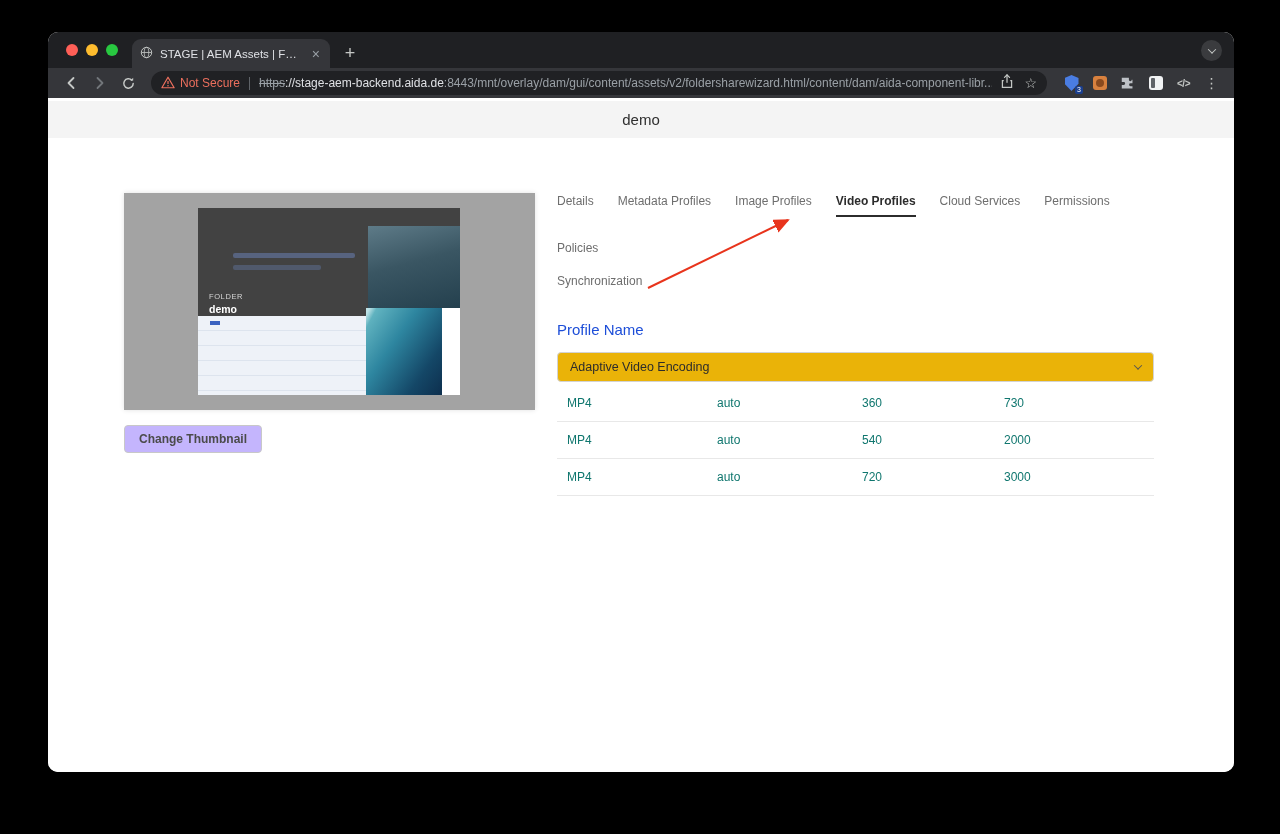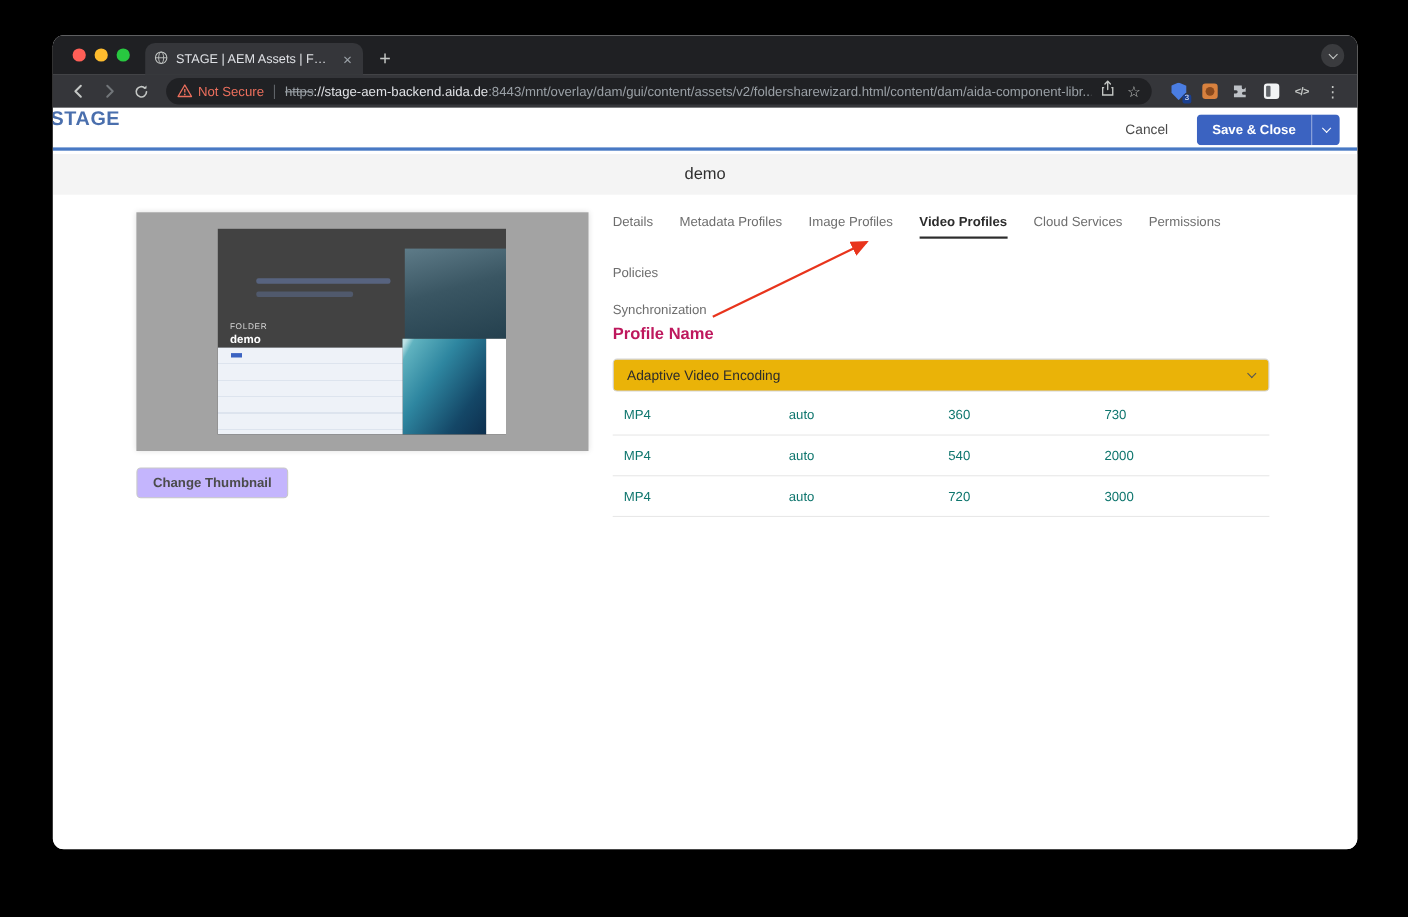--- a/index.html
+++ b/index.html
@@ -100,21 +100,21 @@
     background:#c4b5fd; border:1px solid #c8c8c8; border-radius:4px; font-family:inherit;
     font-size:12px; font-weight:700; color:#4b4b4b; cursor:pointer; }
 
   
   .right-col { position:absolute; left:509px; top:96px; width:597px; }
   .proptabs-row { display:flex; gap:24px; flex-wrap:wrap; }
   .proptabs-row.second { margin-top:12px; }
   .ptab { font-size:12px; color:#6e6e6e; padding-bottom:7px; cursor:pointer; white-space:nowrap; }
   .ptab.active { color:#2c2c2c; font-weight:700; border-bottom:2px solid #2c2c2c; }
 
-  .profile-heading { font-size:15px; font-weight:700; color:#be185d; }
+  .profile-heading { margin-top:26px; font-size:15px; font-weight:400; color:#1d4ed8; }
 
   .profile-select { margin-top:14px; height:30px; border:1px solid #d3d3d3; border-radius:4px;
     display:flex; align-items:center; padding:0 12px; font-size:12.5px; color:#2c2c2c;
     background:#eab308; cursor:pointer; }
   .profile-select .sel-label { flex:1; }
   .profile-select .chev { color:#555; }
 
   .vtable { margin-top:12px; }
   .vrow { display:grid; grid-template-columns:150px 145px 142px 1fr; padding-left:10px; }
   .vrow.vhead { padding-top:8px; padding-bottom:1px; font-size:11.5px; font-weight:700; color:#2c2c2c; }
@@ -210,32 +210,20 @@
         <span class="ext">
             <span class="box-icon"></span>
           </span>
         <span class="ext code-icon">&lt;/&gt;</span>
         <span class="ext kebab">⋮</span>
       </div>
     </div>
 
     <div class="page">
 
-      <div class="page-header">
-        <span class="brand">STAGE</span>
-        <span class="header-actions">
-          <button class="cancel-btn">Cancel</button>
-          <span class="save-split">
-            <button class="save-main">Save &amp; Close</button>
-            <button class="save-caret">
-                <span class="chev"></span>
-              </button>
-          </span>
-        </span>
-      </div>
 
       <div class="folder-titlebar">
         <span class="folder-title">demo</span>
       </div>
 
       <div class="thumb-card">
         <div class="thumb-img">
           <div class="ti-ocean-top"></div>
           <div class="ti-ocean-bottom"></div>
           <div class="ti-white-corner"></div>

